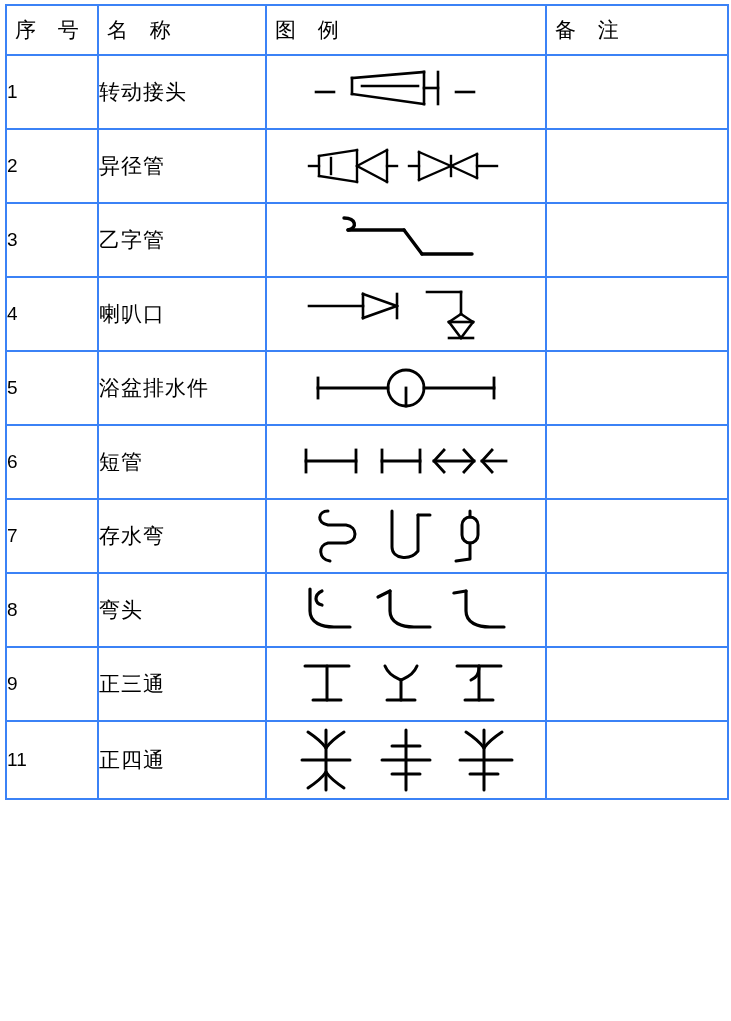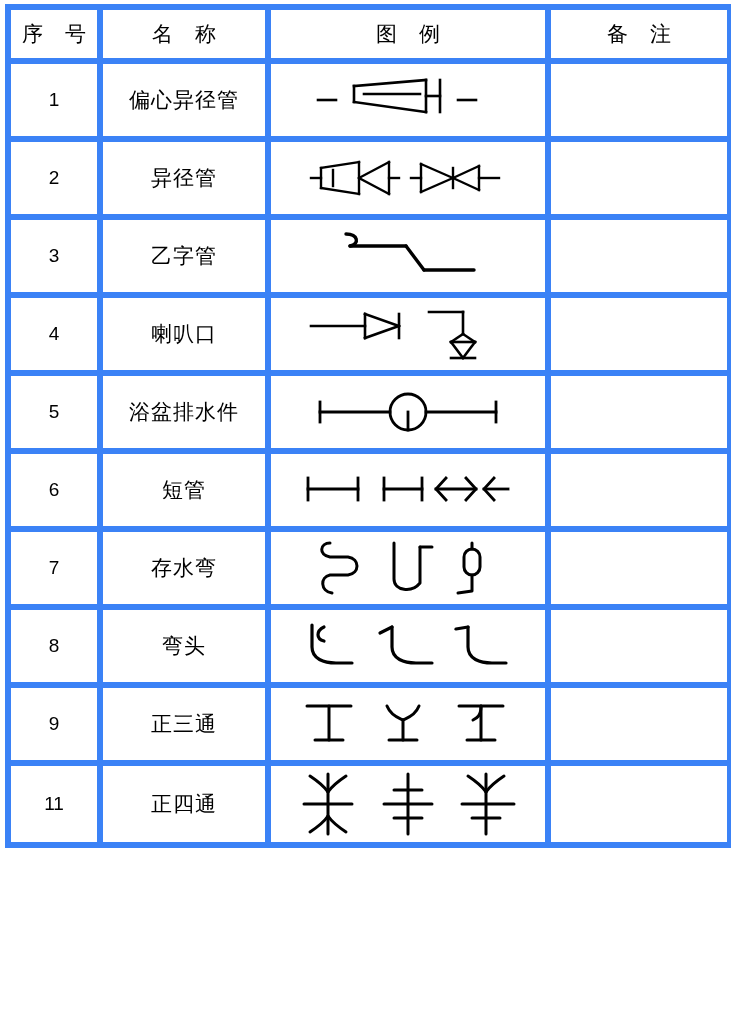--- a/index.html
+++ b/index.html
@@ -20,24 +20,23 @@
     position: relative;
   }
   table.legend-table {
     border-collapse: collapse;
     width: 722px;
     margin: 4px 0 0 5px;
     table-layout: fixed;
   }
   table.legend-table td,
   table.legend-table th {
-    border: 6px solid #3b82f6;
+    border: 2px solid #3b82f6;
     padding: 0;
     vertical-align: middle;
-    text-align: center;
   }
   col.c-num   { width: 92px; }
   col.c-name  { width: 168px; }
   col.c-sym   { width: 280px; }
   col.c-note  { width: 182px; }
 
   thead td {
     height: 48px;
     font-size: 21px;
     letter-spacing: 8px;
@@ -80,21 +79,21 @@
         <td>序 号</td>
         <td>名    称</td>
         <td>图    例</td>
         <td>备  注</td>
       </tr>
     </thead>
     <tbody>
 
       <tr>
         <td class="num">1</td>
-        <td class="name">偏心异径管</td>
+        <td class="name">转动接头</td>
         <td class="sym">
           <div class="sym-wrap">
             <svg width="200" height="56" viewBox="0 0 200 56">
               <g stroke="#000" stroke-width="2.6" fill="none" stroke-linecap="square">
                 <line x1="10" y1="28" x2="28" y2="28"></line>
                 <line x1="46" y1="14" x2="46" y2="30"></line>
                 <line x1="46" y1="14" x2="118" y2="8"></line>
                 <line x1="46" y1="30" x2="118" y2="40"></line>
                 <line x1="118" y1="8" x2="118" y2="40"></line>
                 <line x1="118" y1="24" x2="132" y2="24"></line>

